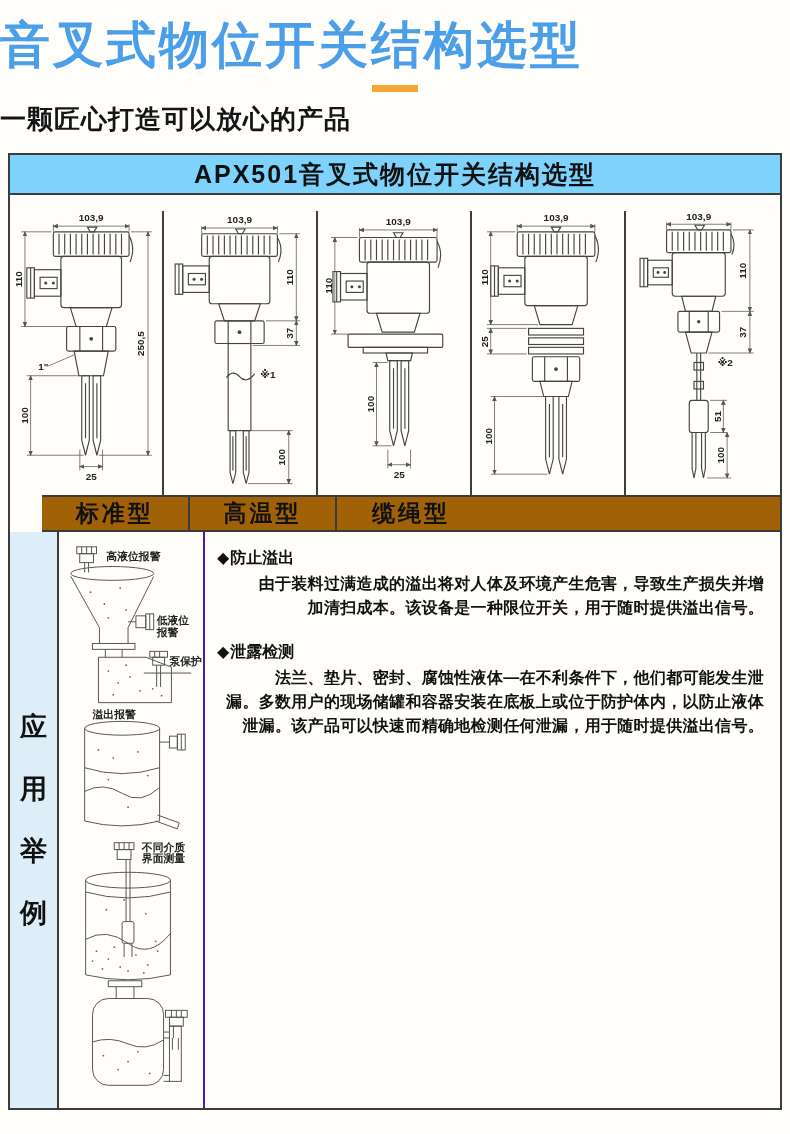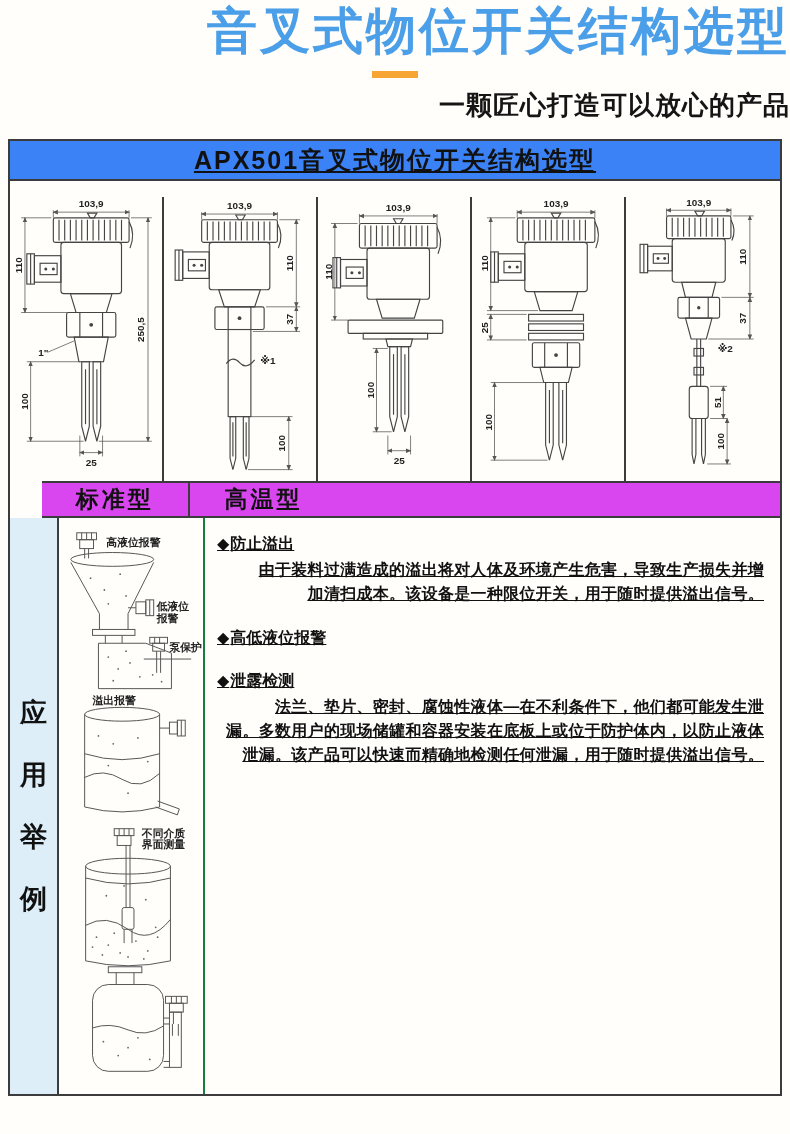--- a/index.html
+++ b/index.html
@@ -1,56 +1,56 @@
 <!DOCTYPE html>
 <html><head>
 <meta charset="utf-8">
 <style>
   html,body{margin:0;padding:0;}
   body{
     width:790px;height:1134px;background:#fffefb;overflow:hidden;
     font-family:"Liberation Sans","DejaVu Sans",sans-serif;color:#111;
   }
   .page-title{
-    text-align:right;padding-top:4px;font-size:50px;font-weight:bold;
+    text-align:left;padding-top:18px;font-size:50px;font-weight:bold;
     color:#4b9fe8;letter-spacing:3px;line-height:1.1;
   }
   .title-underline{width:46px;height:7px;background:#f7a633;margin:12px auto 10px;}
-  .page-subtitle{text-align:right;font-size:26px;font-weight:bold;color:#151515;letter-spacing:1px;}
+  .page-subtitle{text-align:left;font-size:26px;font-weight:bold;color:#151515;letter-spacing:1px;}
   .sel-table{
     margin:16px 8px 0 8px;border:2px solid #3c3c3c;background:#fffefb;
     display:grid;grid-template-rows:40px 300px 37px 1fr;height:953px;
   }
   .tbl-header{
-    background:#3b82f6;border-bottom:2px solid #3c3c3c;
+    background:#7dd3fc;border-bottom:2px solid #3c3c3c;
     display:flex;align-items:center;justify-content:center;
-    font-size:25px;font-weight:bold;letter-spacing:2px;text-decoration:underline;
+    font-size:25px;font-weight:bold;letter-spacing:2px;
   }
   .drawings-row{display:grid;grid-template-columns:repeat(5,1fr);margin-top:16px;}
   .draw-cell{border-right:2px solid #3c3c3c;overflow:hidden;}
   .draw-cell:last-child{border-right:none;}
   .draw-cell svg{width:100%;height:100%;display:block;}
   .types-row{
     display:grid;grid-template-columns:repeat(5,1fr);
-    background:#d946ef;border-top:2px solid #3c3c3c;border-bottom:2px solid #3c3c3c;margin-left:32px;
+    background:#a16207;border-top:2px solid #3c3c3c;border-bottom:2px solid #3c3c3c;margin-left:32px;
   }
   .type-cell{
     border-right:2px solid #3c3c3c;display:flex;align-items:center;justify-content:center;
     font-size:23px;font-weight:bold;letter-spacing:3px;
   }
   .type-cell:last-child{border-right:none;}
   .apps-row{display:grid;grid-template-columns:49px 146px 1fr;}
   .apps-sidebar{
     background:#ddeef8;border-right:2px solid #3c3c3c;
     display:flex;flex-direction:column;align-items:center;justify-content:center;gap:26px;
     font-size:27px;font-weight:bold;
   }
-  .apps-diagrams{border-right:2px solid #15803d;}
+  .apps-diagrams{border-right:2px solid #4c1d95;}
   .apps-diagrams svg{width:100%;height:100%;display:block;}
-  .apps-text{padding:16px 16px 0 12px;text-decoration:underline;}
+  .apps-text{padding:16px 16px 0 12px;}
   .app-section{margin-bottom:22px;}
   .sec-title{font-size:16px;font-weight:600;margin-bottom:3px;}
   .bullet{margin-right:1px;}
   .sec-body{font-size:16px;font-weight:600;line-height:1.5;margin:2px 0 0 0;text-indent:2em;letter-spacing:0.3px;text-align:right;}
   
   .ln{stroke:#444;stroke-width:1.2;fill:none;}
   .dim{stroke:#555;stroke-width:0.8;fill:none;}
   .dt{font-size:10.5px;fill:#222;font-weight:600;}
   .dot{fill:#444;stroke:none;}
   .app-ln{stroke:#555;stroke-width:1;fill:none;}
@@ -297,20 +297,21 @@
           <path class="dim" d="M81,282H106"></path>
             <line class="dim" x1="102" y1="234" x2="102" y2="282" marker-start="url(#a5)" marker-end="url(#a5)"></line>
           <text class="dt" x="99" y="258" text-anchor="middle" transform="rotate(-90 99 258)">100</text>
         </svg>
       </div>
     </div>
 
     <div class="types-row">
       <div class="type-cell">标准型</div>
       <div class="type-cell">高温型</div>
+      <div class="type-cell">缆绳型</div>
     </div>
 
     <div class="apps-row">
       <div class="apps-sidebar">
         <span>应</span>
         <span>用</span>
         <span>举</span>
         <span>例</span>
       </div>
 
@@ -416,21 +417,20 @@
           <path class="app-ln" d="M116,500V512 M115,512V524 M121,512V524"></path>
         </svg>
       </div>
 
       <div class="apps-text">
         <div class="app-section">
           <div class="sec-title"><span class="bullet">◆</span><span>防止溢出</span></div>
           <p class="sec-body">由于装料过满造成的溢出将对人体及环境产生危害，导致生产损失并增加清扫成本。该设备是一种限位开关，用于随时提供溢出信号。</p>
         </div>
         <div class="app-section">
-          <div class="sec-title"><span class="bullet">◆</span><span>高低液位报警</span></div>
         </div>
         <div class="app-section">
           <div class="sec-title"><span class="bullet">◆</span><span>泄露检测</span></div>
           <p class="sec-body">法兰、垫片、密封、腐蚀性液体—在不利条件下，他们都可能发生泄漏。多数用户的现场储罐和容器安装在底板上或位于防护体内，以防止液体泄漏。该产品可以快速而精确地检测任何泄漏，用于随时提供溢出信号。</p>
         </div>
       </div>
     </div>
   </div>
 </div>
 

